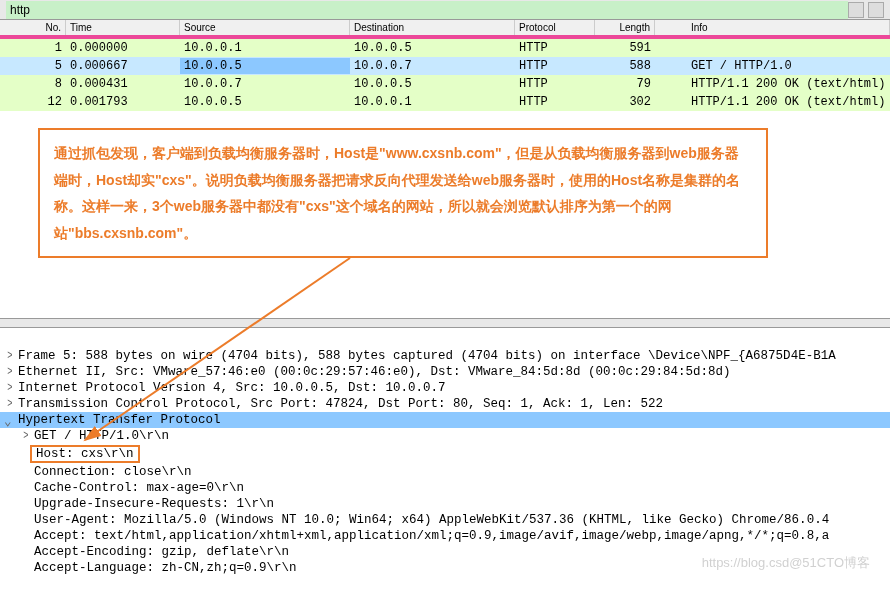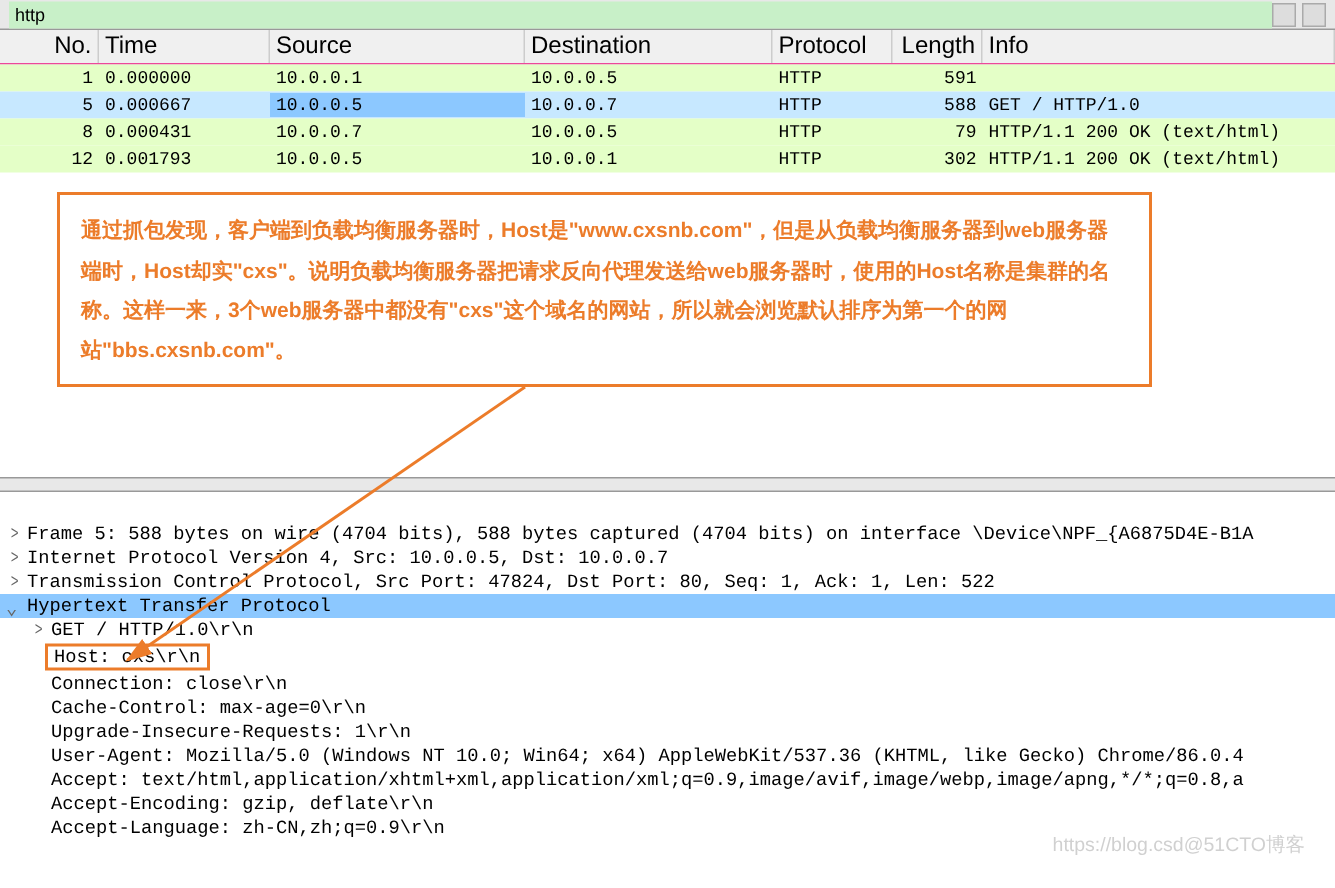--- a/index.html
+++ b/index.html
@@ -2,29 +2,29 @@
 <html><head>
 <meta charset="utf-8">
 <style>
   * { margin: 0; padding: 0; box-sizing: border-box; }
   body { font-family: Arial, "Microsoft YaHei", sans-serif; font-size: 12px; background: #fff; width: 890px; height: 592px; overflow: hidden; position: relative; }
   .toolbar { background: #e8e8e8; border-bottom: 1px solid #999; height: 20px; display: flex; align-items: center; padding: 0 6px; }
   .filter-input { background: #c8f0c8; border: none; font-size: 12px; padding: 2px 4px; flex: 1; }
   .tool-icons { display: flex; gap: 4px; }
   .tool-icon { width: 16px; height: 16px; background: #ddd; border: 1px solid #aaa; }
   .packet-list { background: #fff; }
-  .header-row { display: flex; background: #f0f0f0; border-bottom: 1px solid #ec4899; font-size: 16px; }
+  .header-row { display: flex; background: #f0f0f0; border-bottom: 4px solid #ec4899; font-size: 10px; }
   .header-row > div { padding: 2px 4px; border-right: 1px solid #ccc; }
   .col-no { width: 66px; text-align: right; }
   .col-time { width: 114px; }
   .col-source { width: 170px; }
   .col-dest { width: 165px; }
   .col-proto { width: 80px; }
   .col-len { width: 60px; text-align: right; }
-  .col-info { flex: 1; }
+  .col-info { flex: 1; margin-left: 32px; }
   .packet-row { display: flex; font-family: "Courier New", monospace; font-size: 12px; padding: 1px 0; cursor: pointer; }
   .packet-row > div { padding: 1px 4px; }
   .packet-row.http-get { background: #e4ffc7; }
   .packet-row.http-ok { background: #e4ffc7; }
   .packet-row.selected { background: #c7e8ff; }
   .packet-row.selected .col-source { background: #8cc8ff; }
   .annotation-box { position: absolute; top: 128px; left: 38px; width: 730px; border: 2px solid #ec7c2a; background: #fff; padding: 10px 14px; line-height: 1.9; font-size: 14px; color: #ec7c2a; font-weight: bold; font-family: "Microsoft YaHei", sans-serif; z-index: 10; }
   .arrow-svg { position: absolute; top: 240px; left: 60px; z-index: 9; pointer-events: none; }
   .divider-bar { position: absolute; top: 318px; left: 0; right: 0; height: 10px; background: #e8e8e8; border-top: 1px solid #999; border-bottom: 1px solid #999; }
   .detail-pane { position: absolute; top: 328px; left: 0; right: 0; bottom: 0; background: #fff; font-family: "Courier New", monospace; font-size: 12.5px; overflow: hidden; margin-top: 20px; }
@@ -107,20 +107,21 @@
         <path d="M0,0 L0,6 L9,3 z" fill="#ec7c2a"></path>
       </marker>
     </defs>
   <line x1="290" y1="18" x2="25" y2="200" stroke="#ec7c2a" stroke-width="2" marker-end="url(#ah)"></line>
 </svg>
 
 <div class="divider-bar"></div>
 
 <div class="detail-pane">
   <div class="detail-line expandable">Frame 5: 588 bytes on wire (4704 bits), 588 bytes captured (4704 bits) on interface \Device\NPF_{A6875D4E-B1A</div>
+  <div class="detail-line expandable">Ethernet II, Src: VMware_57:46:e0 (00:0c:29:57:46:e0), Dst: VMware_84:5d:8d (00:0c:29:84:5d:8d)</div>
   <div class="detail-line expandable">Internet Protocol Version 4, Src: 10.0.0.5, Dst: 10.0.0.7</div>
   <div class="detail-line expandable">Transmission Control Protocol, Src Port: 47824, Dst Port: 80, Seq: 1, Ack: 1, Len: 522</div>
   <div class="detail-line expanded highlighted">Hypertext Transfer Protocol</div>
   <div class="detail-line lvl1 expandable">GET / HTTP/1.0\r\n</div>
   <div class="detail-line lvl1"><span class="host-box">Host: cxs\r\n</span></div>
   <div class="detail-line lvl1">Connection: close\r\n</div>
   <div class="detail-line lvl1">Cache-Control: max-age=0\r\n</div>
   <div class="detail-line lvl1">Upgrade-Insecure-Requests: 1\r\n</div>
   <div class="detail-line lvl1">User-Agent: Mozilla/5.0 (Windows NT 10.0; Win64; x64) AppleWebKit/537.36 (KHTML, like Gecko) Chrome/86.0.4</div>
   <div class="detail-line lvl1">Accept: text/html,application/xhtml+xml,application/xml;q=0.9,image/avif,image/webp,image/apng,*/*;q=0.8,a</div>

